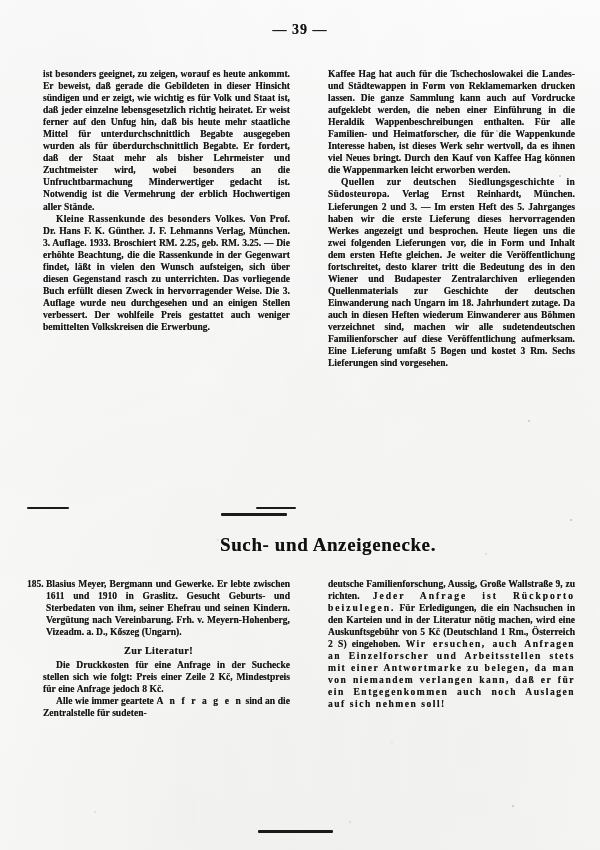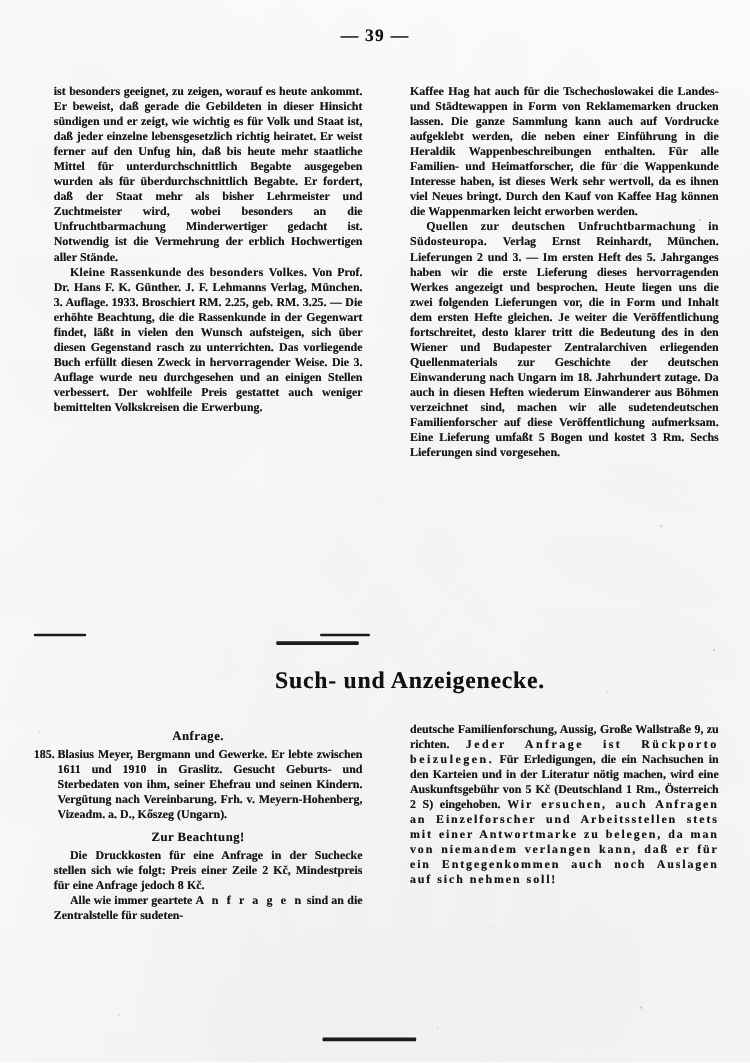--- a/index.html
+++ b/index.html
@@ -142,45 +142,44 @@
         <span>Von Prof. Dr. Hans F. K. Günther. J. F. Lehmanns Verlag, München. 3. Auflage. 1933. Broschiert RM. 2.25, geb. RM. 3.25. — Die erhöhte Beachtung, die die Rassenkunde in der Gegenwart findet, läßt in vielen den Wunsch aufsteigen, sich über diesen Gegenstand rasch zu unterrichten. Das vorliegende Buch erfüllt diesen Zweck in hervorragender Weise. Die 3. Auflage wurde neu durchgesehen und an einigen Stellen verbessert. Der wohlfeile Preis gestattet auch weniger bemittelten Volkskreisen die Erwerbung.</span>
       </p>
 
     </div>
 
     <div class="col">
 
       <p class="body fr">Kaffee Hag hat auch für die Tschechoslowakei die Landes- und Städtewappen in Form von Reklamemarken drucken lassen. Die ganze Sammlung kann auch auf Vordrucke aufgeklebt werden, die neben einer Einführung in die Heraldik Wappenbeschreibungen enthalten. Für alle Familien- und Heimatforscher, die für die Wappenkunde Interesse haben, ist dieses Werk sehr wertvoll, da es ihnen viel Neues bringt. Durch den Kauf von Kaffee Hag können die Wappenmarken leicht erworben werden.</p>
 
       <p class="body ind fr">
-        <span class="runin">Quellen zur deutschen Unfruchtbarmachung in Südosteuropa.</span>
+        <span class="runin">Quellen zur deutschen Siedlungsgeschichte in Südosteuropa.</span>
         <span>Verlag Ernst Reinhardt, München. Lieferungen 2 und 3. — Im ersten Heft des 5. Jahrganges haben wir die erste Lieferung dieses hervorragenden Werkes angezeigt und besprochen. Heute liegen uns die zwei folgenden Lieferungen vor, die in Form und Inhalt dem ersten Hefte gleichen. Je weiter die Veröffentlichung fortschreitet, desto klarer tritt die Bedeutung des in den Wiener und Budapester Zentralarchiven erliegenden Quellenmaterials zur Geschichte der deutschen Einwanderung nach Ungarn im 18. Jahrhundert zutage. Da auch in diesen Heften wiederum Einwanderer aus Böhmen verzeichnet sind, machen wir alle sudetendeutschen Familienforscher auf diese Veröffentlichung aufmerksam. Eine Lieferung umfaßt 5 Bogen und kostet 3 Rm. Sechs Lieferungen sind vorgesehen.</span>
       </p>
     </div>
   </div>
 
   <div class="rule" style="left:256px;top:507px;width:40px;"></div>
   <div class="rule" style="left:27px;top:507px;width:42px;"></div>
 
   <div class="rule" style="left:221px;top:513px;width:66px;height:3px;"></div>
 
   <div id="sectionhead" class="fr">Such- und Anzeigenecke.</div>
 
   <div class="cols" style="top:578px;">
 
     <div class="col">
 
-      <div class="subhead fr">Anfrage.</div>
 
       <div class="entry fr">
         <span class="num">185.</span>
         <span class="txt">Blasius Meyer, Bergmann und Gewerke. Er lebte zwischen 1611 und 1910 in Graslitz. Gesucht Geburts- und Sterbedaten von ihm, seiner Ehefrau und seinen Kindern. Vergütung nach Vereinbarung. Frh. v. Meyern-Hohenberg, Vizeadm. a. D., Kőszeg (Ungarn).</span>
       </div>
 
-      <div class="subhead fr" style="margin-top:6px;">Zur Beachtung!</div>
+      <div class="subhead fr" style="margin-top:6px;">Zur Literatur!</div>
 
       <p class="body ind fr">Die Druckkosten für eine Anfrage in der Suchecke stellen sich wie folgt: Preis einer Zeile 2 Kč, Mindestpreis für eine Anfrage jedoch 8 Kč.</p>
 
       <p class="body ind fr">
         <span>Alle wie immer geartete </span><span class="sp">A n f r a g e n</span><span> sind an die Zentralstelle für sudeten-</span>
       </p>
     </div>
 
     <div class="col">
       <p class="body fr">

